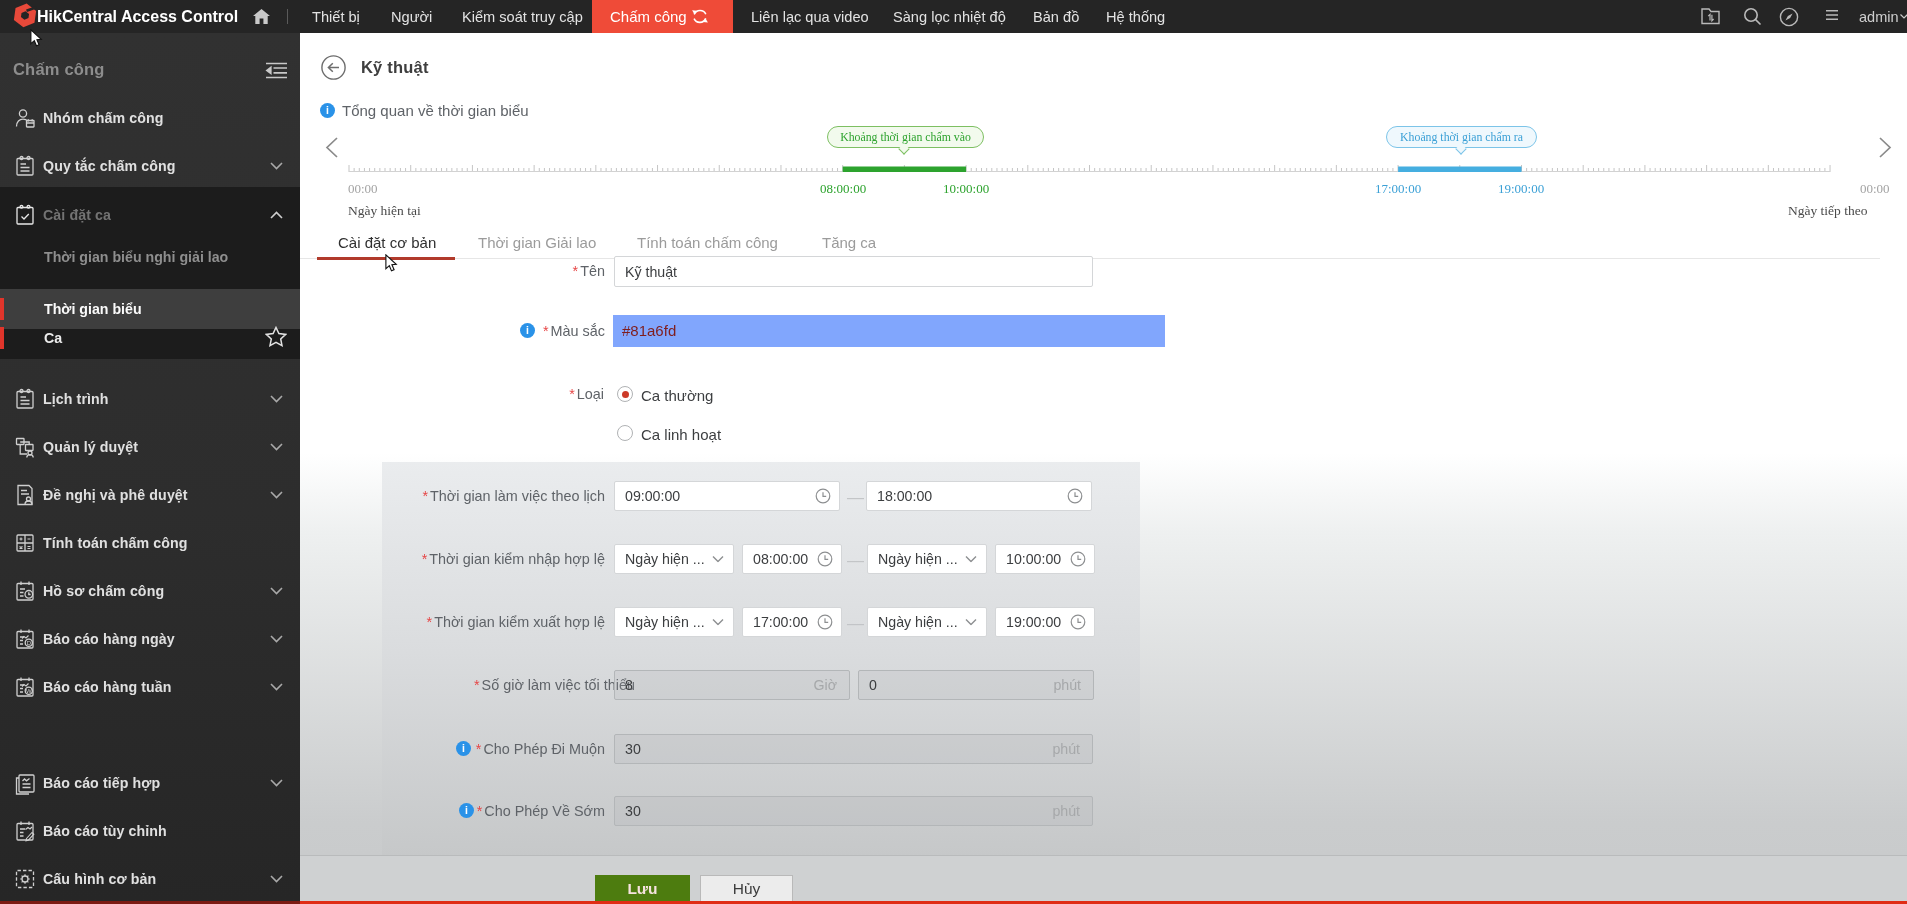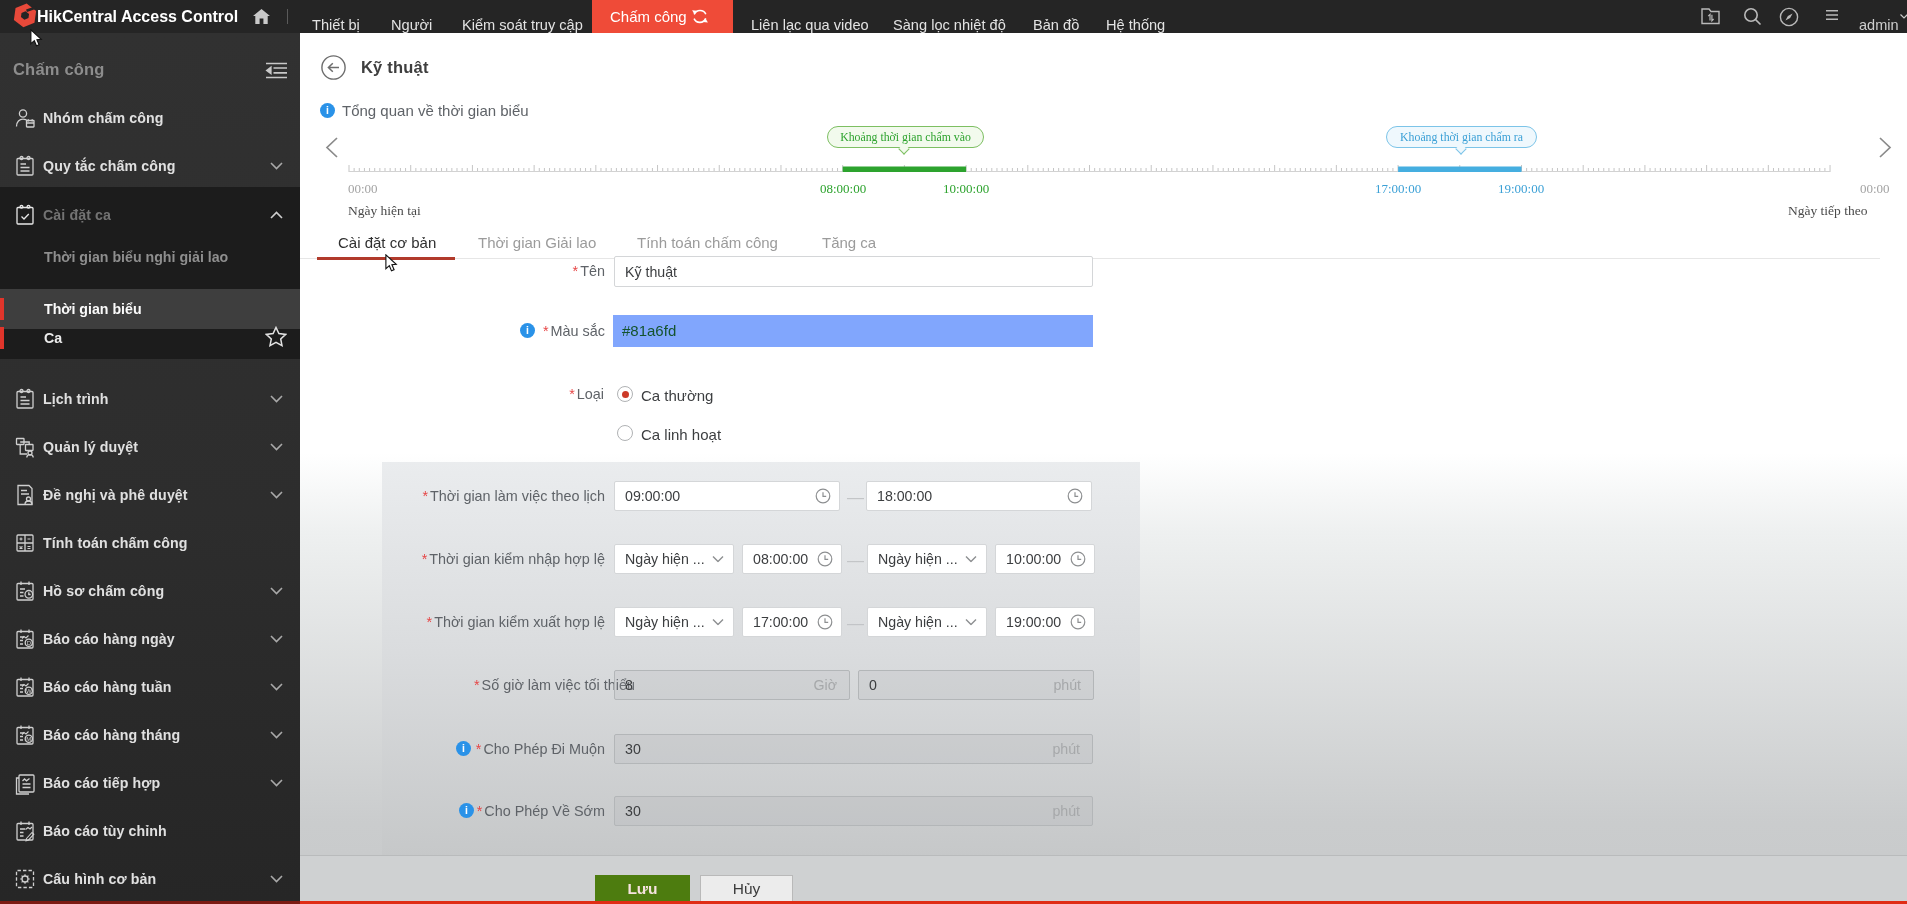--- a/index.html
+++ b/index.html
@@ -3,21 +3,21 @@
 <meta charset="utf-8">
 <title>HikCentral Access Control</title>
 <style>
 * { margin:0; padding:0; box-sizing:border-box; }
 html,body { width:1907px; height:904px; overflow:hidden; }
 body { font-family:"Liberation Sans", sans-serif; position:relative; background:#fff; will-change:transform; }
 .abs { position:absolute; }
 
 #topbar { will-change:transform; position:absolute; left:0; top:0; width:1907px; height:33px; background:#252525; color:#e8e8e8; }
 #topbar .brand { position:absolute; left:37px; top:0; height:33px; line-height:33px; font-size:16px; font-weight:bold; color:#fff; letter-spacing:0px; }
-.navitem { position:absolute; top:8px; height:33px; line-height:34px; font-size:14.6px; color:#e3e3e3; text-align:left; }
+.navitem { position:absolute; top:0; height:33px; line-height:34px; font-size:14.6px; color:#e3e3e3; text-align:left; }
 #nav-active { position:absolute; left:592px; top:0; width:141px; height:33px; background:#ef4b38; color:#fff; line-height:34px; font-size:15px; text-align:left; padding-left:18px; }
 
 #sidebar { will-change:transform; position:absolute; left:0; top:33px; width:300px; height:868px; background:linear-gradient(180deg,#313131 0%,#2d2d2d 55%,#262626 100%); color:#dcdcdc; overflow:hidden; }
 .sb-title { position:absolute; left:13px; top:27px; font-size:16.5px; color:#8d8d8d; font-weight:bold; letter-spacing:.2px; }
 .sb-item { position:absolute; left:0; width:300px; height:48px; }
 .sb-item .txt { position:absolute; left:43px; top:50%; transform:translateY(-50%); font-size:14.2px; color:#e0e0e0; font-weight:bold; letter-spacing:.1px; }
 .sb-item .ic { position:absolute; left:13px; top:50%; transform:translateY(-50%); width:24px; height:24px; }
 .chev { position:absolute; right:17px; top:50%; transform:translateY(-50%); width:13px; height:8px; }
 #sb-section { position:absolute; left:0; top:154px; width:300px; height:172px; background:#1c1c1c; }
 .sb-sub { position:absolute; left:0; width:300px; height:40px; }
@@ -226,34 +226,20 @@
         <path d="M7 10 H11 M7 13.5 H10 M7 17 H10"></path>
         <path d="M9 11.5 L11 9.5 L13 11 L15.5 8.5" stroke-width="1.1"></path>
         <circle cx="15.8" cy="15.8" r="3.6"></circle>
         <text x="15.8" y="18" font-size="6" fill="#cfcfcf" stroke="none" text-anchor="middle" font-family="Liberation Sans">W</text>
       </svg>
       <div class="txt">Báo cáo hàng tuần</div>
       <svg class="chev" viewBox="0 0 13 8" fill="none" stroke="#a9a9a9" stroke-width="1.6">
         <path d="M1 1 L6.5 6.5 L12 1"></path>
       </svg>
     </div>
-<div class="sb-item" style="top:678px">
-      <svg class="ic" viewBox="0 0 24 24" fill="none" stroke="#cfcfcf" stroke-width="1.3">
-        <rect x="4" y="4.5" width="16" height="16.5" rx="1"></rect>
-        <path d="M8 2.5 V6 M16 2.5 V6"></path>
-        <path d="M7 10 H11 M7 13.5 H10 M7 17 H10"></path>
-        <path d="M9 11.5 L11 9.5 L13 11 L15.5 8.5" stroke-width="1.1"></path>
-        <circle cx="15.8" cy="15.8" r="3.6"></circle>
-        <text x="15.8" y="18" font-size="6" fill="#cfcfcf" stroke="none" text-anchor="middle" font-family="Liberation Sans">M</text>
-      </svg>
-      <div class="txt">Báo cáo hàng tháng</div>
-      <svg class="chev" viewBox="0 0 13 8" fill="none" stroke="#a9a9a9" stroke-width="1.6">
-        <path d="M1 1 L6.5 6.5 L12 1"></path>
-      </svg>
-    </div>
 <div class="sb-item" style="top:726px">
       <svg class="ic" viewBox="0 0 24 24" fill="none" stroke="#cfcfcf" stroke-width="1.3">
         <rect x="6" y="4" width="15" height="17" rx="1"></rect>
         <path d="M6 7 H3.5 V23 H16"></path>
         <path d="M9.5 10 L11.5 8 L13.5 9.8 L16.5 7.5"></path>
         <path d="M9.5 13 H17.5 M9.5 16.5 H17.5"></path>
       </svg>
       <div class="txt">Báo cáo tiếp hợp</div>
       <svg class="chev" viewBox="0 0 13 8" fill="none" stroke="#a9a9a9" stroke-width="1.6">
         <path d="M1 1 L6.5 6.5 L12 1"></path>
@@ -318,21 +304,21 @@
 <div class="abs" style="left:338px;top:234px;font-size:15px;color:#303030">Cài đặt cơ bản</div>
 <div class="abs" style="left:478px;top:234px;font-size:15px;color:#9b9b9b">Thời gian Giải lao</div>
 <div class="abs" style="left:637px;top:234px;font-size:15px;color:#9b9b9b">Tính toán chấm công</div>
 <div class="abs" style="left:822px;top:234px;font-size:15px;color:#9b9b9b">Tăng ca</div>
 <div class="flabel" style="right:1302px;top:271px;transform:translateY(-50%)"><span class="ast">*</span>Tên</div>
 <div class="inp" style="left:614px;top:256px;width:479px;height:31px">
     <div class="v">Kỹ thuật</div>
   </div>
 <div class="info-i" style="left:520px;top:323px">i</div>
 <div class="flabel" style="right:1302px;top:331px;transform:translateY(-50%)"><span class="ast">*</span>Màu sắc</div>
-<div class="abs" style="left:613px;top:315px;width:480px;height:32px;background:#81a6fd;font-size:15px;color:#14532d">
+<div class="abs" style="left:613px;top:315px;width:552px;height:32px;background:#81a6fd;font-size:15px;color:#7f1d1d">
     <span style="position:absolute;left:9px;top:7px">#81a6fd</span>
   </div>
 <div class="flabel" style="right:1303px;top:394px;transform:translateY(-50%)"><span class="ast">*</span>Loại</div>
 <div class="abs" style="left:617px;top:386px;width:16px;height:16px;border-radius:50%;border:1px solid #b0b2b4;background:#fff"></div>
 <div class="abs" style="left:622px;top:391px;width:7px;height:7px;border-radius:50%;background:#cc3a28"></div>
 <div class="abs" style="left:641px;top:387px;font-size:15px;color:#3c3e40">Ca thường</div>
 <div class="abs" style="left:617px;top:425px;width:16px;height:16px;border-radius:50%;border:1px solid #b0b2b4;background:#fff"></div>
 <div class="abs" style="left:641px;top:426px;font-size:15px;color:#3c3e40">Ca linh hoạt</div>
 <div class="abs" style="left:382px;top:462px;width:758px;height:393px;background:linear-gradient(180deg,#eaecee 0px,#dadcde 190px,#c6c8c9 393px)"></div>
 <div class="flabel" style="right:1302px;top:496px;transform:translateY(-50%)"><span class="ast">*</span>Thời gian làm việc theo lịch</div>

